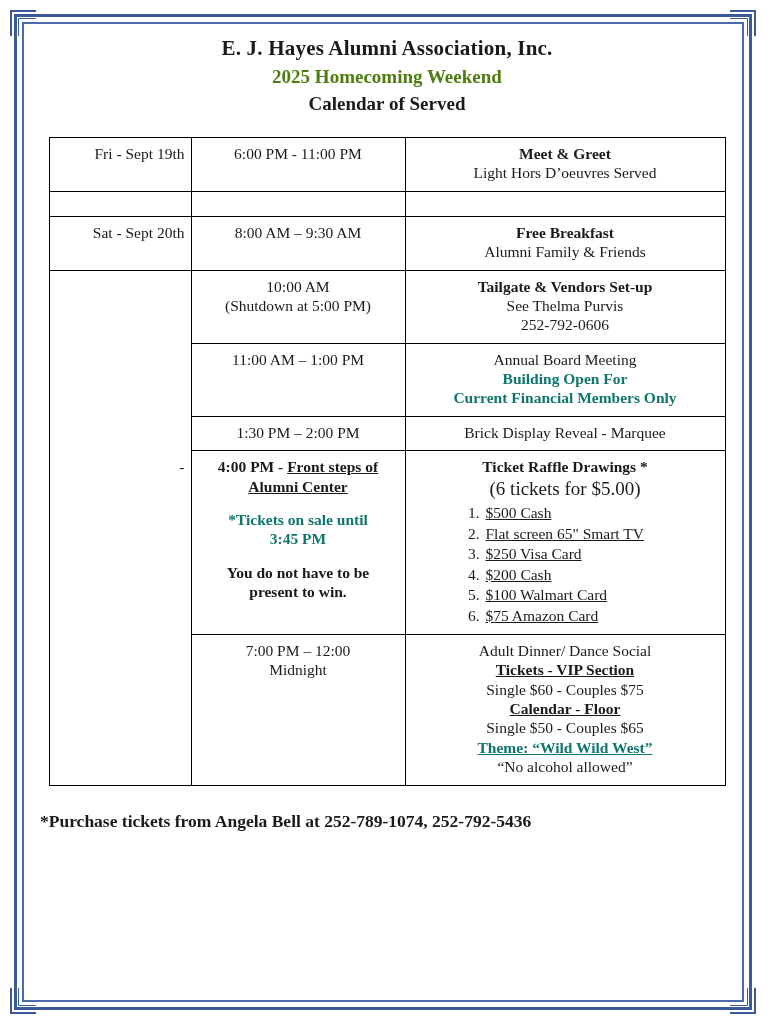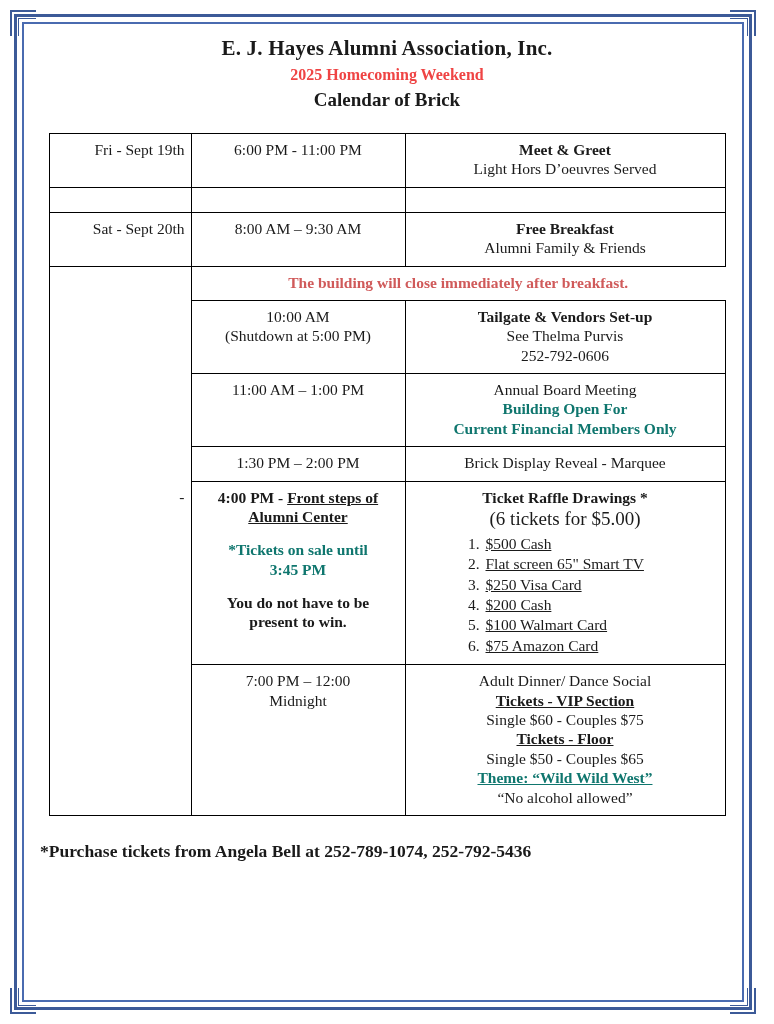--- a/index.html
+++ b/index.html
@@ -71,23 +71,23 @@
   .title-block {
     text-align: center;
   }
   .title1 {
     font-size: 21px;
     font-weight: bold;
     letter-spacing: 0.2px;
     margin-bottom: 5px;
   }
   .title2 {
-    font-size: 16px;
-    font-weight: bold;
-    color: #ef4444;
+    font-size: 19px;
+    font-weight: bold;
+    color: #4d7c0f;
     margin-bottom: 5px;
   }
   .title3 {
     font-size: 19px;
     font-weight: bold;
     margin-bottom: 0;
   }
 
   table.cal {
     border-collapse: collapse;
@@ -165,21 +165,21 @@
   <div class="corner2 tl"></div>
   <div class="corner2 tr"></div>
   <div class="corner2 bl"></div>
   <div class="corner2 br"></div>
 
   <div class="content">
 
     <div class="title-block">
       <div class="title1">E. J. Hayes Alumni Association, Inc.</div>
       <div class="title2">2025 Homecoming Weekend</div>
-      <div class="title3">Calendar of Brick</div>
+      <div class="title3">Calendar of Served</div>
     </div>
 
     <table class="cal">
       <colgroup>
         <col class="col-date">
         <col class="col-time">
         <col class="col-desc">
       </colgroup>
       <tbody>
 
@@ -200,24 +200,20 @@
 
         <tr>
           <td class="c-date">Sat - Sept 20th</td>
           <td class="c-time">8:00 AM – 9:30 AM</td>
           <td class="c-desc">
             <div class="bold">Free Breakfast</div>
             <div>Alumni Family &amp; Friends</div>
           </td>
         </tr>
 
-        <tr>
-          <td class="no-bottom">&nbsp;</td>
-          <td class="notice-cell no-right" colspan="2">The building will close immediately after breakfast.</td>
-        </tr>
 
         <tr>
           <td class="no-top no-bottom">&nbsp;</td>
           <td class="c-time">
             <div>10:00 AM</div>
             <div>(Shutdown at 5:00 PM)</div>
           </td>
           <td class="c-desc">
             <div class="bold">Tailgate &amp; Vendors Set-up</div>
             <div>See Thelma Purvis</div>
@@ -272,21 +268,21 @@
         <tr>
           <td class="no-top">&nbsp;</td>
           <td class="c-time">
             <div>7:00 PM – 12:00</div>
             <div>Midnight</div>
           </td>
           <td class="c-desc">
             <div>Adult Dinner/ Dance Social</div>
             <div class="bold underline">Tickets - VIP Section</div>
             <div>Single $60 - Couples $75</div>
-            <div class="bold underline">Tickets - Floor</div>
+            <div class="bold underline">Calendar - Floor</div>
             <div>Single $50 - Couples $65</div>
             <div class="red-bold underline">Theme: “Wild Wild West”</div>
             <div>“No alcohol allowed”</div>
           </td>
         </tr>
 
       </tbody>
     </table>
 
     <div class="footer">

